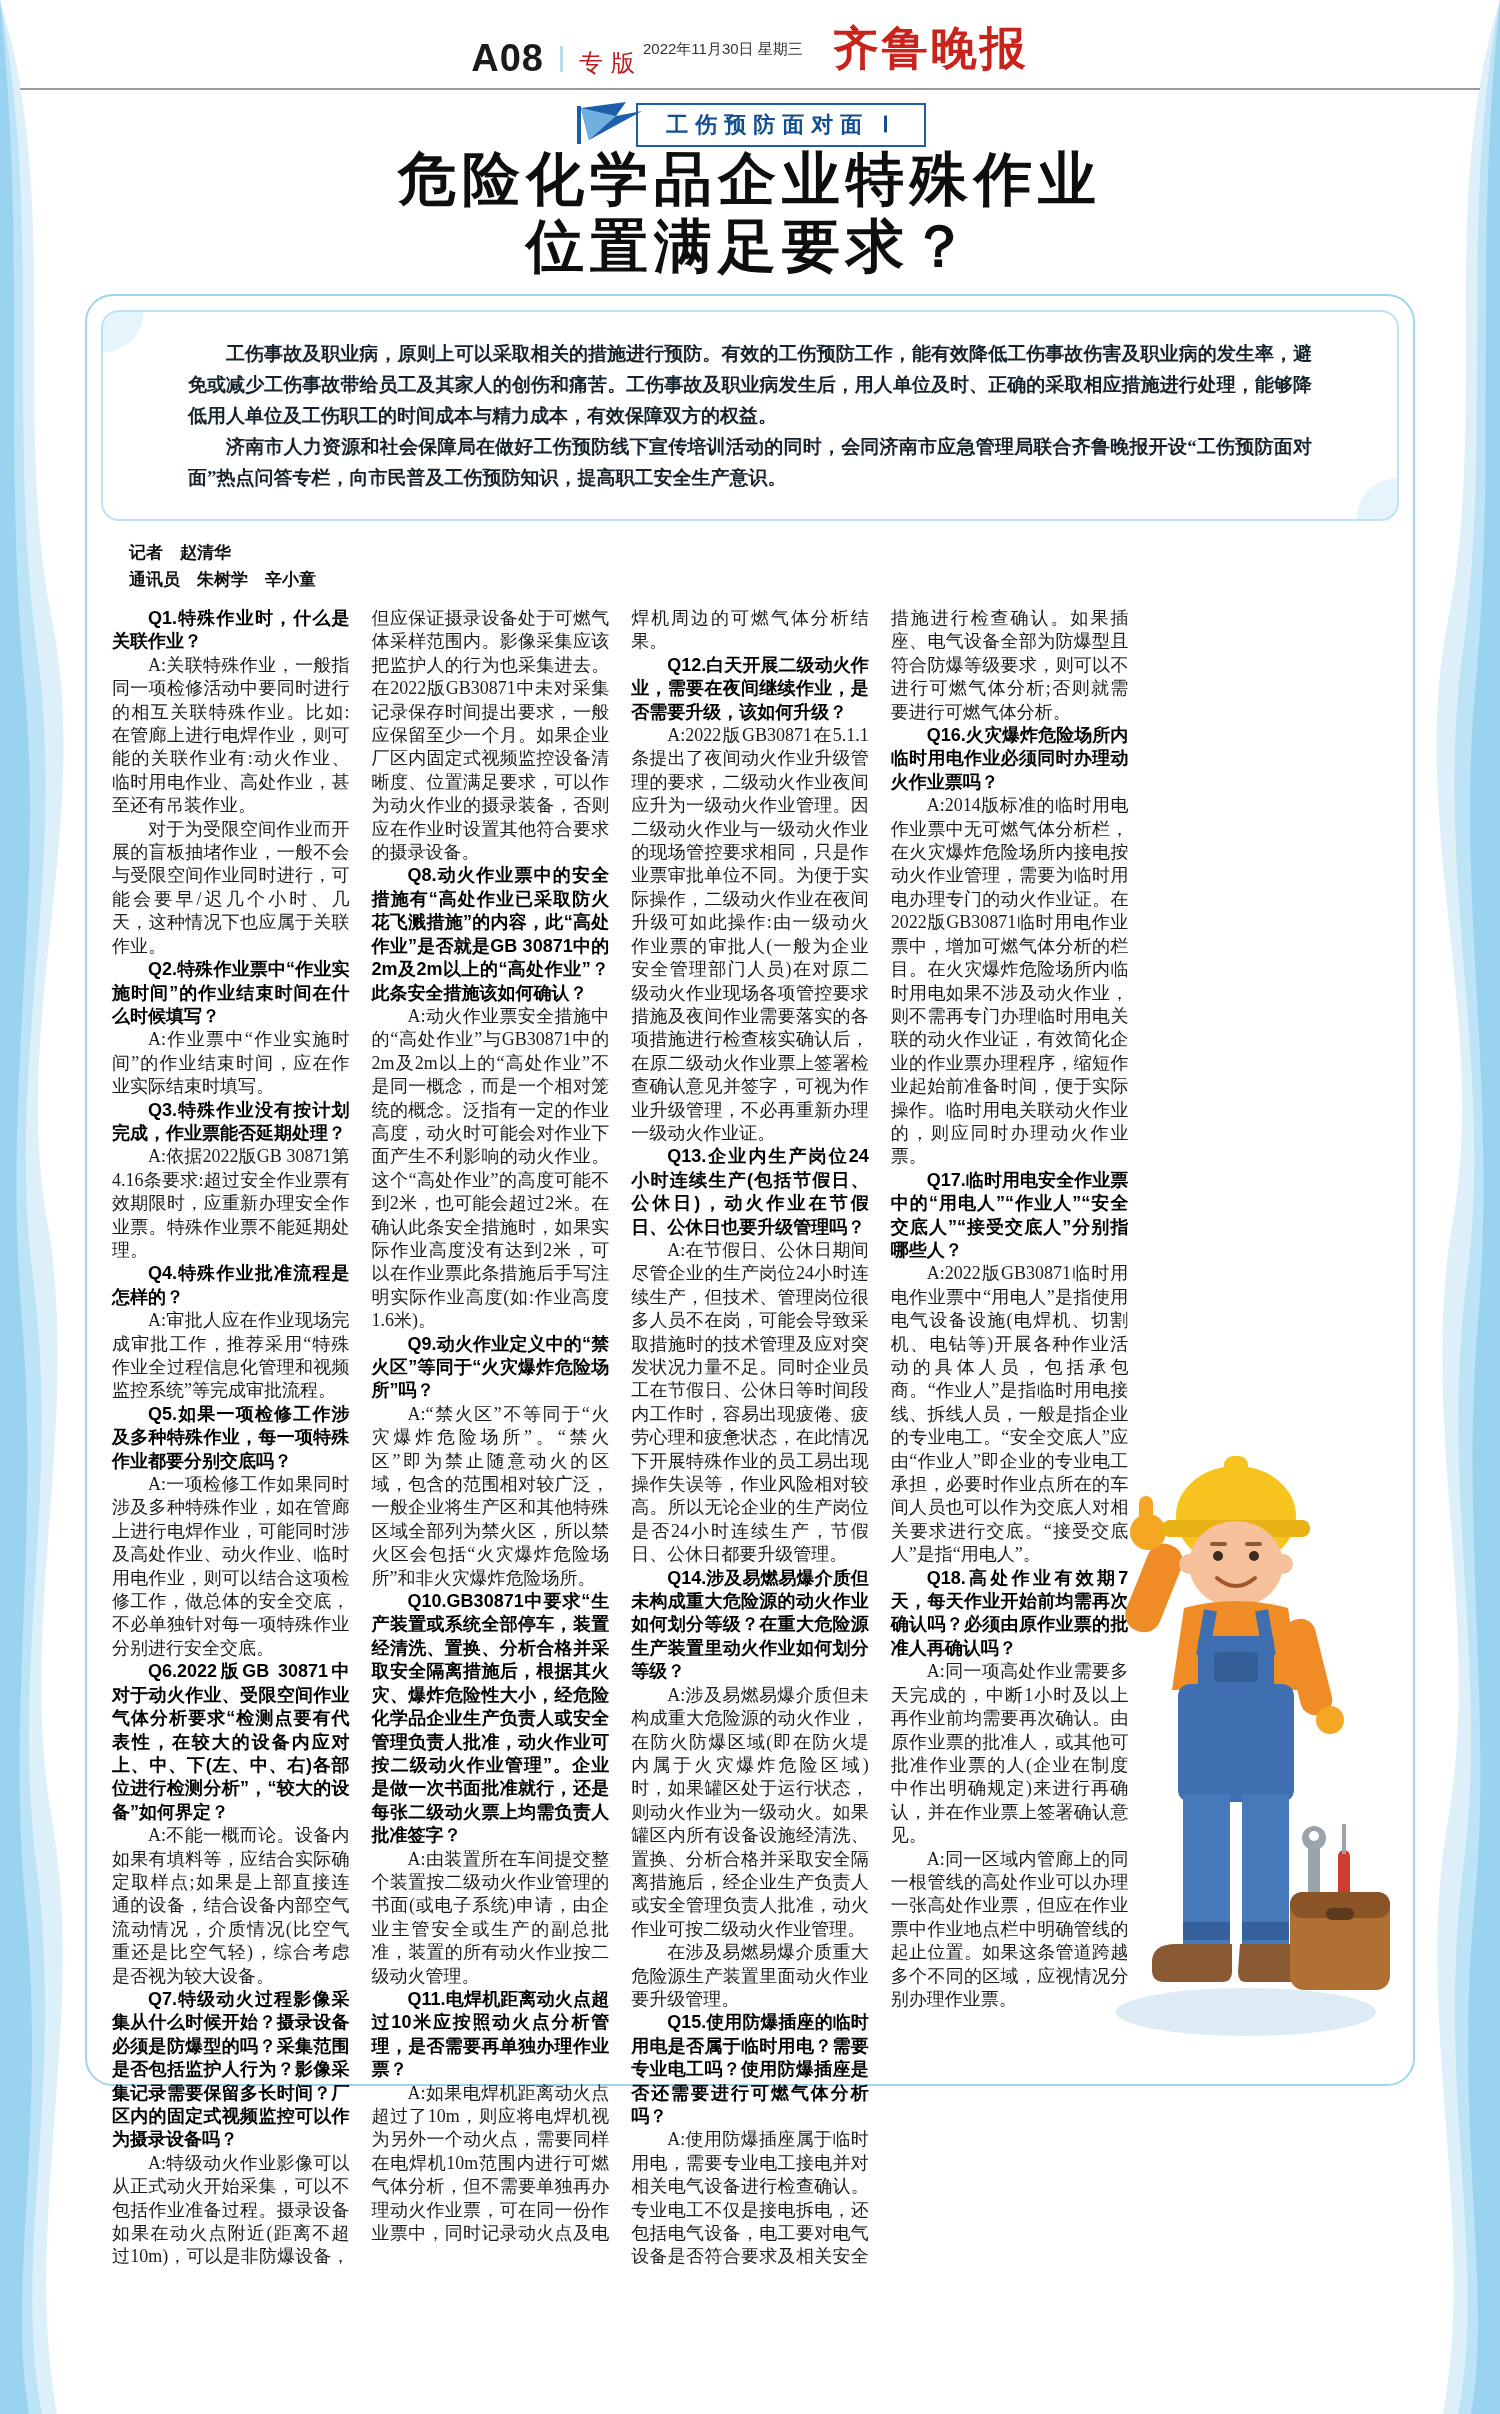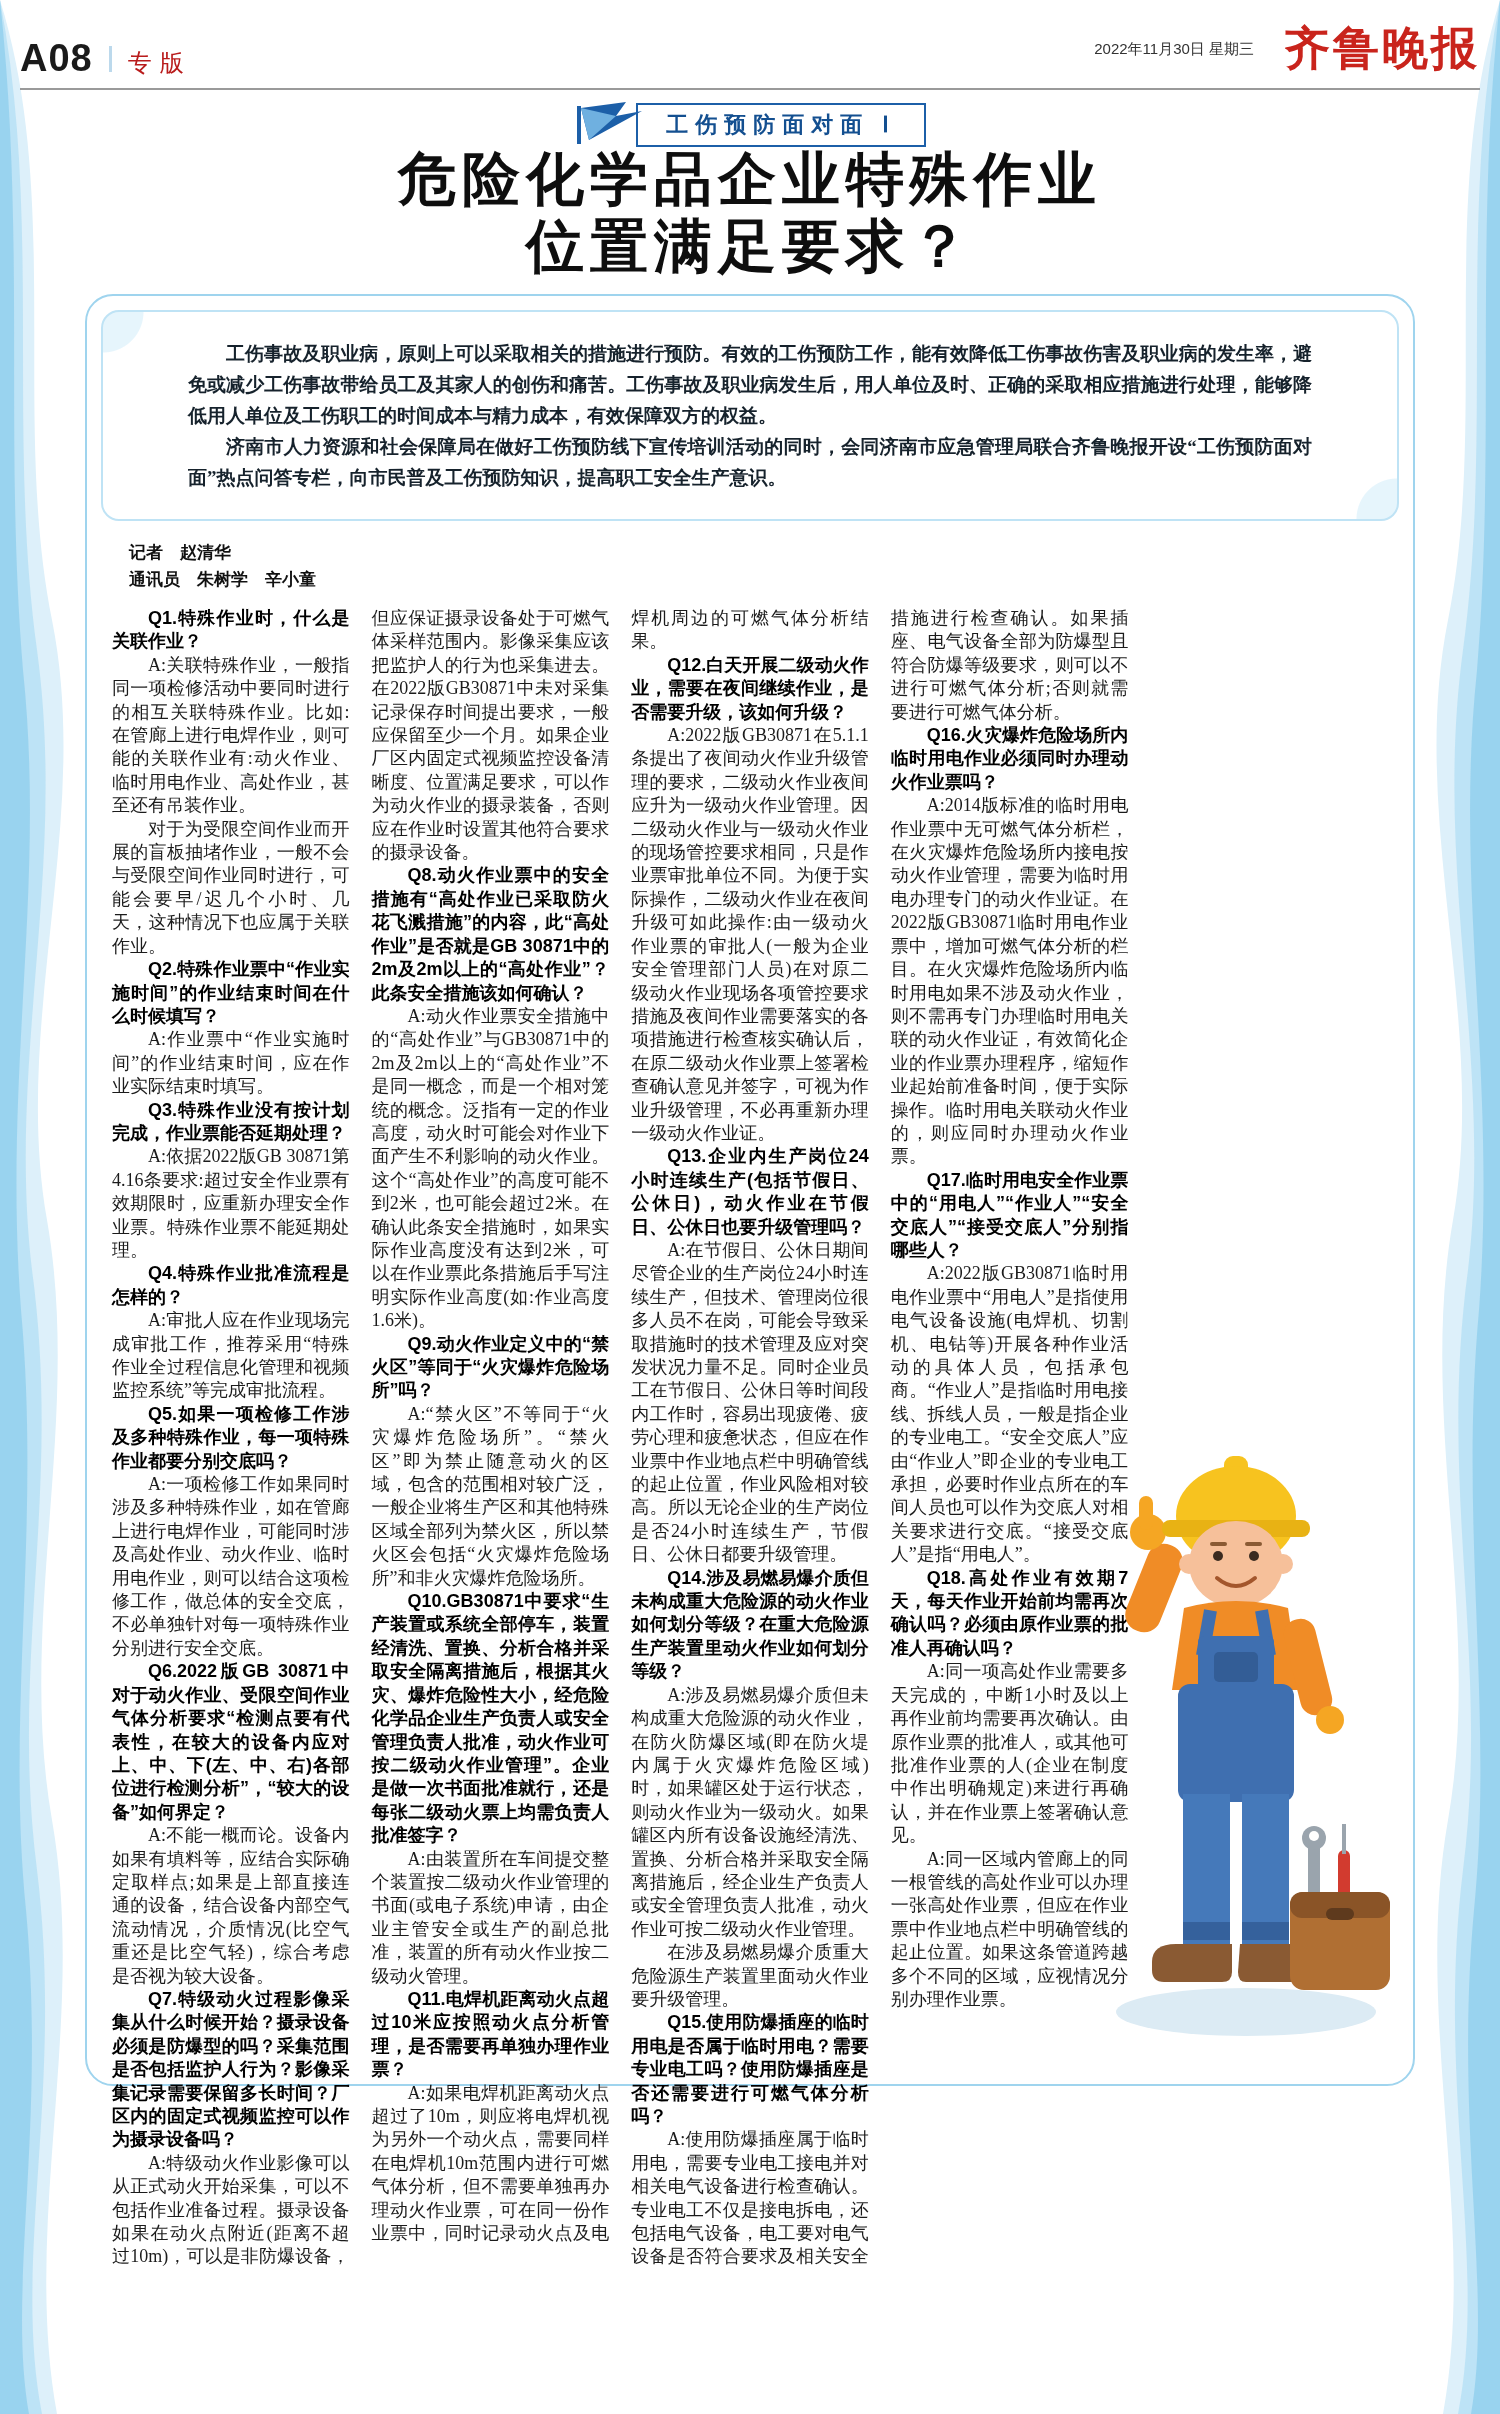--- a/index.html
+++ b/index.html
@@ -6,21 +6,21 @@
   body{width:1500px;height:2414px;position:relative;background:#ffffff;
        font-family:"Liberation Sans", sans-serif;overflow:hidden;}
 
   
   .wave{position:absolute;top:0;height:2414px;width:92px;pointer-events:none;}
   .wave.left{left:0;}
   .wave.right{right:0;transform:scaleX(-1);}
 
   
   .header{position:absolute;top:22px;left:20px;right:20px;height:58px;
-          display:flex;justify-content:space-between;align-items:flex-end;
+          display:flex;justify-content:center;align-items:flex-end;
           border-bottom:2px solid #9a9a9a;padding-bottom:8px;z-index:5;}
   .header-left{display:flex;align-items:baseline;gap:16px;}
   .page-num{font-size:38px;font-weight:bold;color:#1a1a1a;letter-spacing:1px;}
   .hdr-divider{width:3px;height:26px;background:#bcd9ec;align-self:center;}
   .section-name{font-size:24px;color:#b91c1c;letter-spacing:8px;}
   .header-right{display:flex;align-items:center;gap:30px;}
   .date-text{font-size:15px;color:#333;}
   .masthead{font-size:46px;color:#c9241c;font-weight:900;
             font-family:"Liberation Serif","DejaVu Serif",serif;letter-spacing:3px;}
 
@@ -140,21 +140,21 @@
       <p class="a">A:动火作业票安全措施中的“高处作业”与GB30871中的2m及2m以上的“高处作业”不是同一概念，而是一个相对笼统的概念。泛指有一定的作业高度，动火时可能会对作业下面产生不利影响的动火作业。这个“高处作业”的高度可能不到2米，也可能会超过2米。在确认此条安全措施时，如果实际作业高度没有达到2米，可以在作业票此条措施后手写注明实际作业高度(如:作业高度1.6米)。</p>
       <p class="q">Q9.动火作业定义中的“禁火区”等同于“火灾爆炸危险场所”吗？</p>
       <p class="a">A:“禁火区”不等同于“火灾爆炸危险场所”。“禁火区”即为禁止随意动火的区域，包含的范围相对较广泛，一般企业将生产区和其他特殊区域全部列为禁火区，所以禁火区会包括“火灾爆炸危险场所”和非火灾爆炸危险场所。</p>
       <p class="q">Q10.GB30871中要求“生产装置或系统全部停车，装置经清洗、置换、分析合格并采取安全隔离措施后，根据其火灾、爆炸危险性大小，经危险化学品企业生产负责人或安全管理负责人批准，动火作业可按二级动火作业管理”。企业是做一次书面批准就行，还是每张二级动火票上均需负责人批准签字？</p>
       <p class="a">A:由装置所在车间提交整个装置按二级动火作业管理的书面(或电子系统)申请，由企业主管安全或生产的副总批准，装置的所有动火作业按二级动火管理。</p>
       <p class="q">Q11.电焊机距离动火点超过10米应按照动火点分析管理，是否需要再单独办理作业票？</p>
       <p class="a">A:如果电焊机距离动火点超过了10m，则应将电焊机视为另外一个动火点，需要同样在电焊机10m范围内进行可燃气体分析，但不需要单独再办理动火作业票，可在同一份作业票中，同时记录动火点及电焊机周边的可燃气体分析结果。</p>
       <p class="q">Q12.白天开展二级动火作业，需要在夜间继续作业，是否需要升级，该如何升级？</p>
       <p class="a">A:2022版GB30871在5.1.1条提出了夜间动火作业升级管理的要求，二级动火作业夜间应升为一级动火作业管理。因二级动火作业与一级动火作业的现场管控要求相同，只是作业票审批单位不同。为便于实际操作，二级动火作业在夜间升级可如此操作:由一级动火作业票的审批人(一般为企业安全管理部门人员)在对原二级动火作业现场各项管控要求措施及夜间作业需要落实的各项措施进行检查核实确认后，在原二级动火作业票上签署检查确认意见并签字，可视为作业升级管理，不必再重新办理一级动火作业证。</p>
       <p class="q">Q13.企业内生产岗位24小时连续生产(包括节假日、公休日)，动火作业在节假日、公休日也要升级管理吗？</p>
-      <p class="a">A:在节假日、公休日期间尽管企业的生产岗位24小时连续生产，但技术、管理岗位很多人员不在岗，可能会导致采取措施时的技术管理及应对突发状况力量不足。同时企业员工在节假日、公休日等时间段内工作时，容易出现疲倦、疲劳心理和疲惫状态，但应在作业票中作业地点栏中明确管线的起止位置，作业风险相对较高。所以无论企业的生产岗位是否24小时连续生产，节假日、公休日都要升级管理。</p>
+      <p class="a">A:在节假日、公休日期间尽管企业的生产岗位24小时连续生产，但技术、管理岗位很多人员不在岗，可能会导致采取措施时的技术管理及应对突发状况力量不足。同时企业员工在节假日、公休日等时间段内工作时，容易出现疲倦、疲劳心理和疲惫状态，在此情况下开展特殊作业的员工易出现操作失误等，作业风险相对较高。所以无论企业的生产岗位是否24小时连续生产，节假日、公休日都要升级管理。</p>
       <p class="q">Q14.涉及易燃易爆介质但未构成重大危险源的动火作业如何划分等级？在重大危险源生产装置里动火作业如何划分等级？</p>
       <p class="a">A:涉及易燃易爆介质但未构成重大危险源的动火作业，在防火防爆区域(即在防火堤内属于火灾爆炸危险区域)时，如果罐区处于运行状态，则动火作业为一级动火。如果罐区内所有设备设施经清洗、置换、分析合格并采取安全隔离措施后，经企业生产负责人或安全管理负责人批准，动火作业可按二级动火作业管理。</p>
       <p class="p">在涉及易燃易爆介质重大危险源生产装置里面动火作业要升级管理。</p>
       <p class="q">Q15.使用防爆插座的临时用电是否属于临时用电？需要专业电工吗？使用防爆插座是否还需要进行可燃气体分析吗？</p>
       <p class="a">A:使用防爆插座属于临时用电，需要专业电工接电并对相关电气设备进行检查确认。专业电工不仅是接电拆电，还包括电气设备，电工要对电气设备是否符合要求及相关安全措施进行检查确认。如果插座、电气设备全部为防爆型且符合防爆等级要求，则可以不进行可燃气体分析;否则就需要进行可燃气体分析。</p>
       <p class="q">Q16.火灾爆炸危险场所内临时用电作业必须同时办理动火作业票吗？</p>
       <p class="a">A:2014版标准的临时用电作业票中无可燃气体分析栏，在火灾爆炸危险场所内接电按动火作业管理，需要为临时用电办理专门的动火作业证。在2022版GB30871临时用电作业票中，增加可燃气体分析的栏目。在火灾爆炸危险场所内临时用电如果不涉及动火作业，则不需再专门办理临时用电关联的动火作业证，有效简化企业的作业票办理程序，缩短作业起始前准备时间，便于实际操作。临时用电关联动火作业的，则应同时办理动火作业票。</p>
       <p class="q">Q17.临时用电安全作业票中的“用电人”“作业人”“安全交底人”“接受交底人”分别指哪些人？</p>
       <p class="a">A:2022版GB30871临时用电作业票中“用电人”是指使用电气设备设施(电焊机、切割机、电钻等)开展各种作业活动的具体人员，包括承包商。“作业人”是指临时用电接线、拆线人员，一般是指企业的专业电工。“安全交底人”应由“作业人”即企业的专业电工承担，必要时作业点所在的车间人员也可以作为交底人对相关要求进行交底。“接受交底人”是指“用电人”。</p>
       <p class="q">Q18.高处作业有效期7天，每天作业开始前均需再次确认吗？必须由原作业票的批准人再确认吗？</p>

